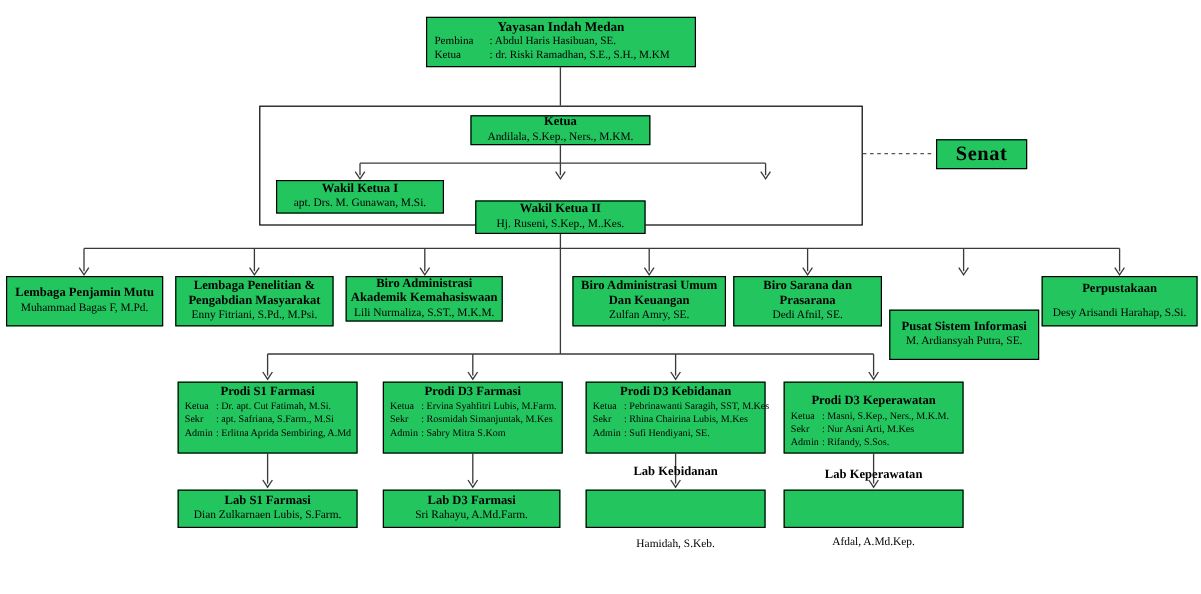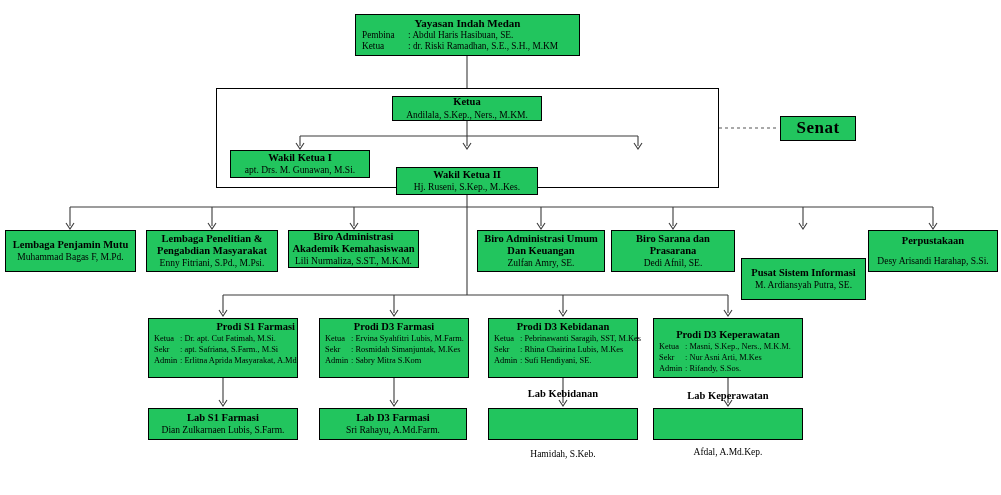--- a/index.html
+++ b/index.html
@@ -143,34 +143,34 @@
   </div>
   <div class="box" style="left:741px;top:230px;width:125px;height:42px;margin-top:28px;">
     <div class="btitle">Pusat Sistem Informasi</div>
     <div class="bname">M. Ardiansyah Putra, SE.</div>
   </div>
   <div class="box spread" style="left:868px;top:230px;width:130px;height:42px;">
     <div class="btitle">Perpustakaan</div>
     <div class="bname">Desy Arisandi Harahap, S.Si.</div>
   </div>
 
-  <div class="box" style="left:148px;top:318px;width:150px;height:60px;justify-content:flex-start;align-items:flex-end;">
+  <div class="box" style="left:148px;top:318px;width:150px;height:60px;justify-content:flex-start;">
     <div class="btitle">Prodi S1 Farmasi</div>
     <div class="plines">
       <div class="pline">
         <span class="plab">Ketua</span>
         <span>: Dr. apt. Cut Fatimah, M.Si.</span>
       </div>
       <div class="pline">
         <span class="plab">Sekr</span>
         <span>: apt. Safriana, S.Farm., M.Si</span>
       </div>
       <div class="pline">
         <span class="plab">Admin</span>
-        <span>: Erlitna Aprida Masyarakat, A.Md</span>
+        <span>: Erlitna Aprida Sembiring, A.Md</span>
       </div>
     </div>
   </div>
 
   <div class="box" style="left:319px;top:318px;width:150px;height:60px;justify-content:flex-start;">
     <div class="btitle">Prodi D3 Farmasi</div>
     <div class="plines">
       <div class="pline">
         <span class="plab">Ketua</span>
         <span>: Ervina Syahfitri Lubis, M.Farm.</span>

